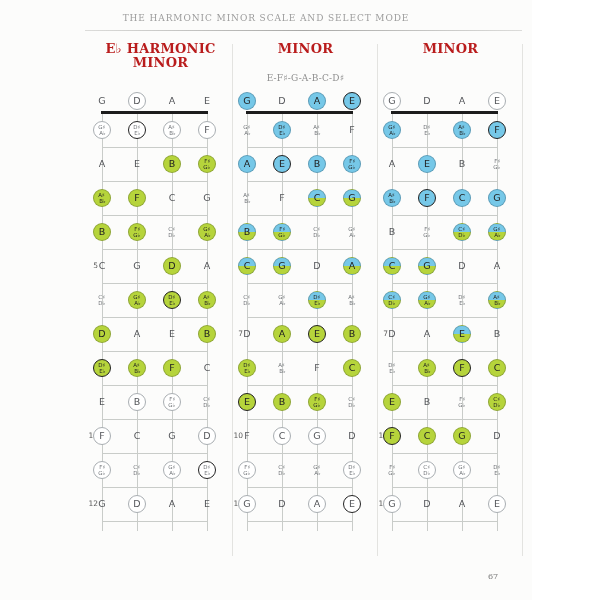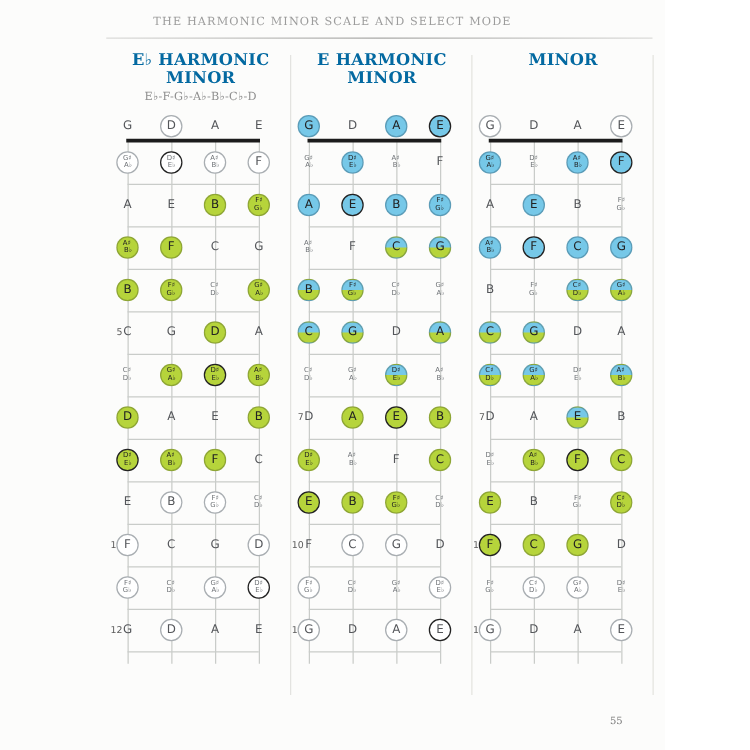--- a/index.html
+++ b/index.html
@@ -9,21 +9,21 @@
   .header{position:absolute;top:13px;left:0;width:100%;text-align:center;
     font-family:"DejaVu Serif",serif;font-size:9px;letter-spacing:0.9px;color:#9c9c9c;}
   .header-rule{position:absolute;top:30px;left:85px;width:437px;height:1px;
     background:linear-gradient(to right,#dcdcda,#a8a8a6,#dcdcda);}
 
   .sep{position:absolute;top:44px;height:512px;width:1px;background:#e3e3e0;}
 
   .diagram{position:absolute;top:40px;width:145px;height:520px;}
   .ttl{position:absolute;top:2px;left:0;width:100%;text-align:center;
     font-family:"DejaVu Serif",serif;font-size:13px;line-height:14px;
-    font-weight:700;color:#0369a1;letter-spacing:0.2px;}
+    font-weight:700;color:#b91c1c;letter-spacing:0.2px;}
   .scale{position:absolute;top:33px;left:0;width:100%;text-align:center;
     font-family:"DejaVu Serif",serif;font-size:9px;color:#8e8e8e;letter-spacing:0.2px;}
 
   .board{position:absolute;top:0;left:0;width:145px;height:520px;}
   .string{position:absolute;width:1px;background:#c9ccc9;}
   .fretline{position:absolute;height:1px;background:#c9ccc9;left:14px;width:105px;}
   .nut{position:absolute;height:3px;background:#1c1c1c;left:13px;width:107px;top:71px;}
   .fnum{position:absolute;font-size:7.5px;color:#5a5a5a;width:12px;text-align:right;
     font-family:"DejaVu Sans",sans-serif;}
 
@@ -56,21 +56,20 @@
 
   <div class="sep" style="left:232px"></div>
   <div class="sep" style="left:377px"></div>
   <div class="sep" style="left:522px"></div>
 
   <section class="diagram" style="left:88px">
     <div class="ttl">
       <div>E♭ HARMONIC</div>
       <div>MINOR</div>
     </div>
-    <div class="scale">E♭-F-G♭-A♭-B♭-C♭-D</div>
     <div class="board">
         <div class="string" style="left: 14px; top: 73px; height: 418px;"></div>
         <div class="string" style="left: 49px; top: 73px; height: 418px;"></div>
         <div class="string" style="left: 84px; top: 73px; height: 418px;"></div>
         <div class="string" style="left: 119px; top: 73px; height: 418px;"></div>
         <div class="nut"></div>
         <div class="fretline" style="top: 107px;"></div>
         <div class="fretline" style="top: 141px;"></div>
         <div class="fretline" style="top: 175px;"></div>
         <div class="fretline" style="top: 209px;"></div>
@@ -260,23 +259,23 @@
           <span class="s1">A</span>
         </div>
         <div class="cell plain" style="left: 110px; top: 455px;">
           <span class="s1">E</span>
         </div>
       </div>
   </section>
 
   <section class="diagram" style="left:233px">
     <div class="ttl">
-      <div>E HARMONIC</div>
       <div>MINOR</div>
     </div>
+    <div class="scale">E-F♯-G-A-B-C-D♯</div>
     <div class="board">
         <div class="string" style="left: 14px; top: 73px; height: 418px;"></div>
         <div class="string" style="left: 49px; top: 73px; height: 418px;"></div>
         <div class="string" style="left: 84px; top: 73px; height: 418px;"></div>
         <div class="string" style="left: 119px; top: 73px; height: 418px;"></div>
         <div class="nut"></div>
         <div class="fretline" style="top: 107px;"></div>
         <div class="fretline" style="top: 141px;"></div>
         <div class="fretline" style="top: 175px;"></div>
         <div class="fretline" style="top: 209px;"></div>
@@ -669,14 +668,14 @@
         </div>
         <div class="cell plain" style="left: 75px; top: 455px;">
           <span class="s1">A</span>
         </div>
         <div class="cell c-white" style="left: 110px; top: 455px;">
           <span class="s1">E</span>
         </div>
       </div>
   </section>
 
-  <div class="page-number">55</div>
+  <div class="page-number">67</div>
 </div>
 
 </body></html>

